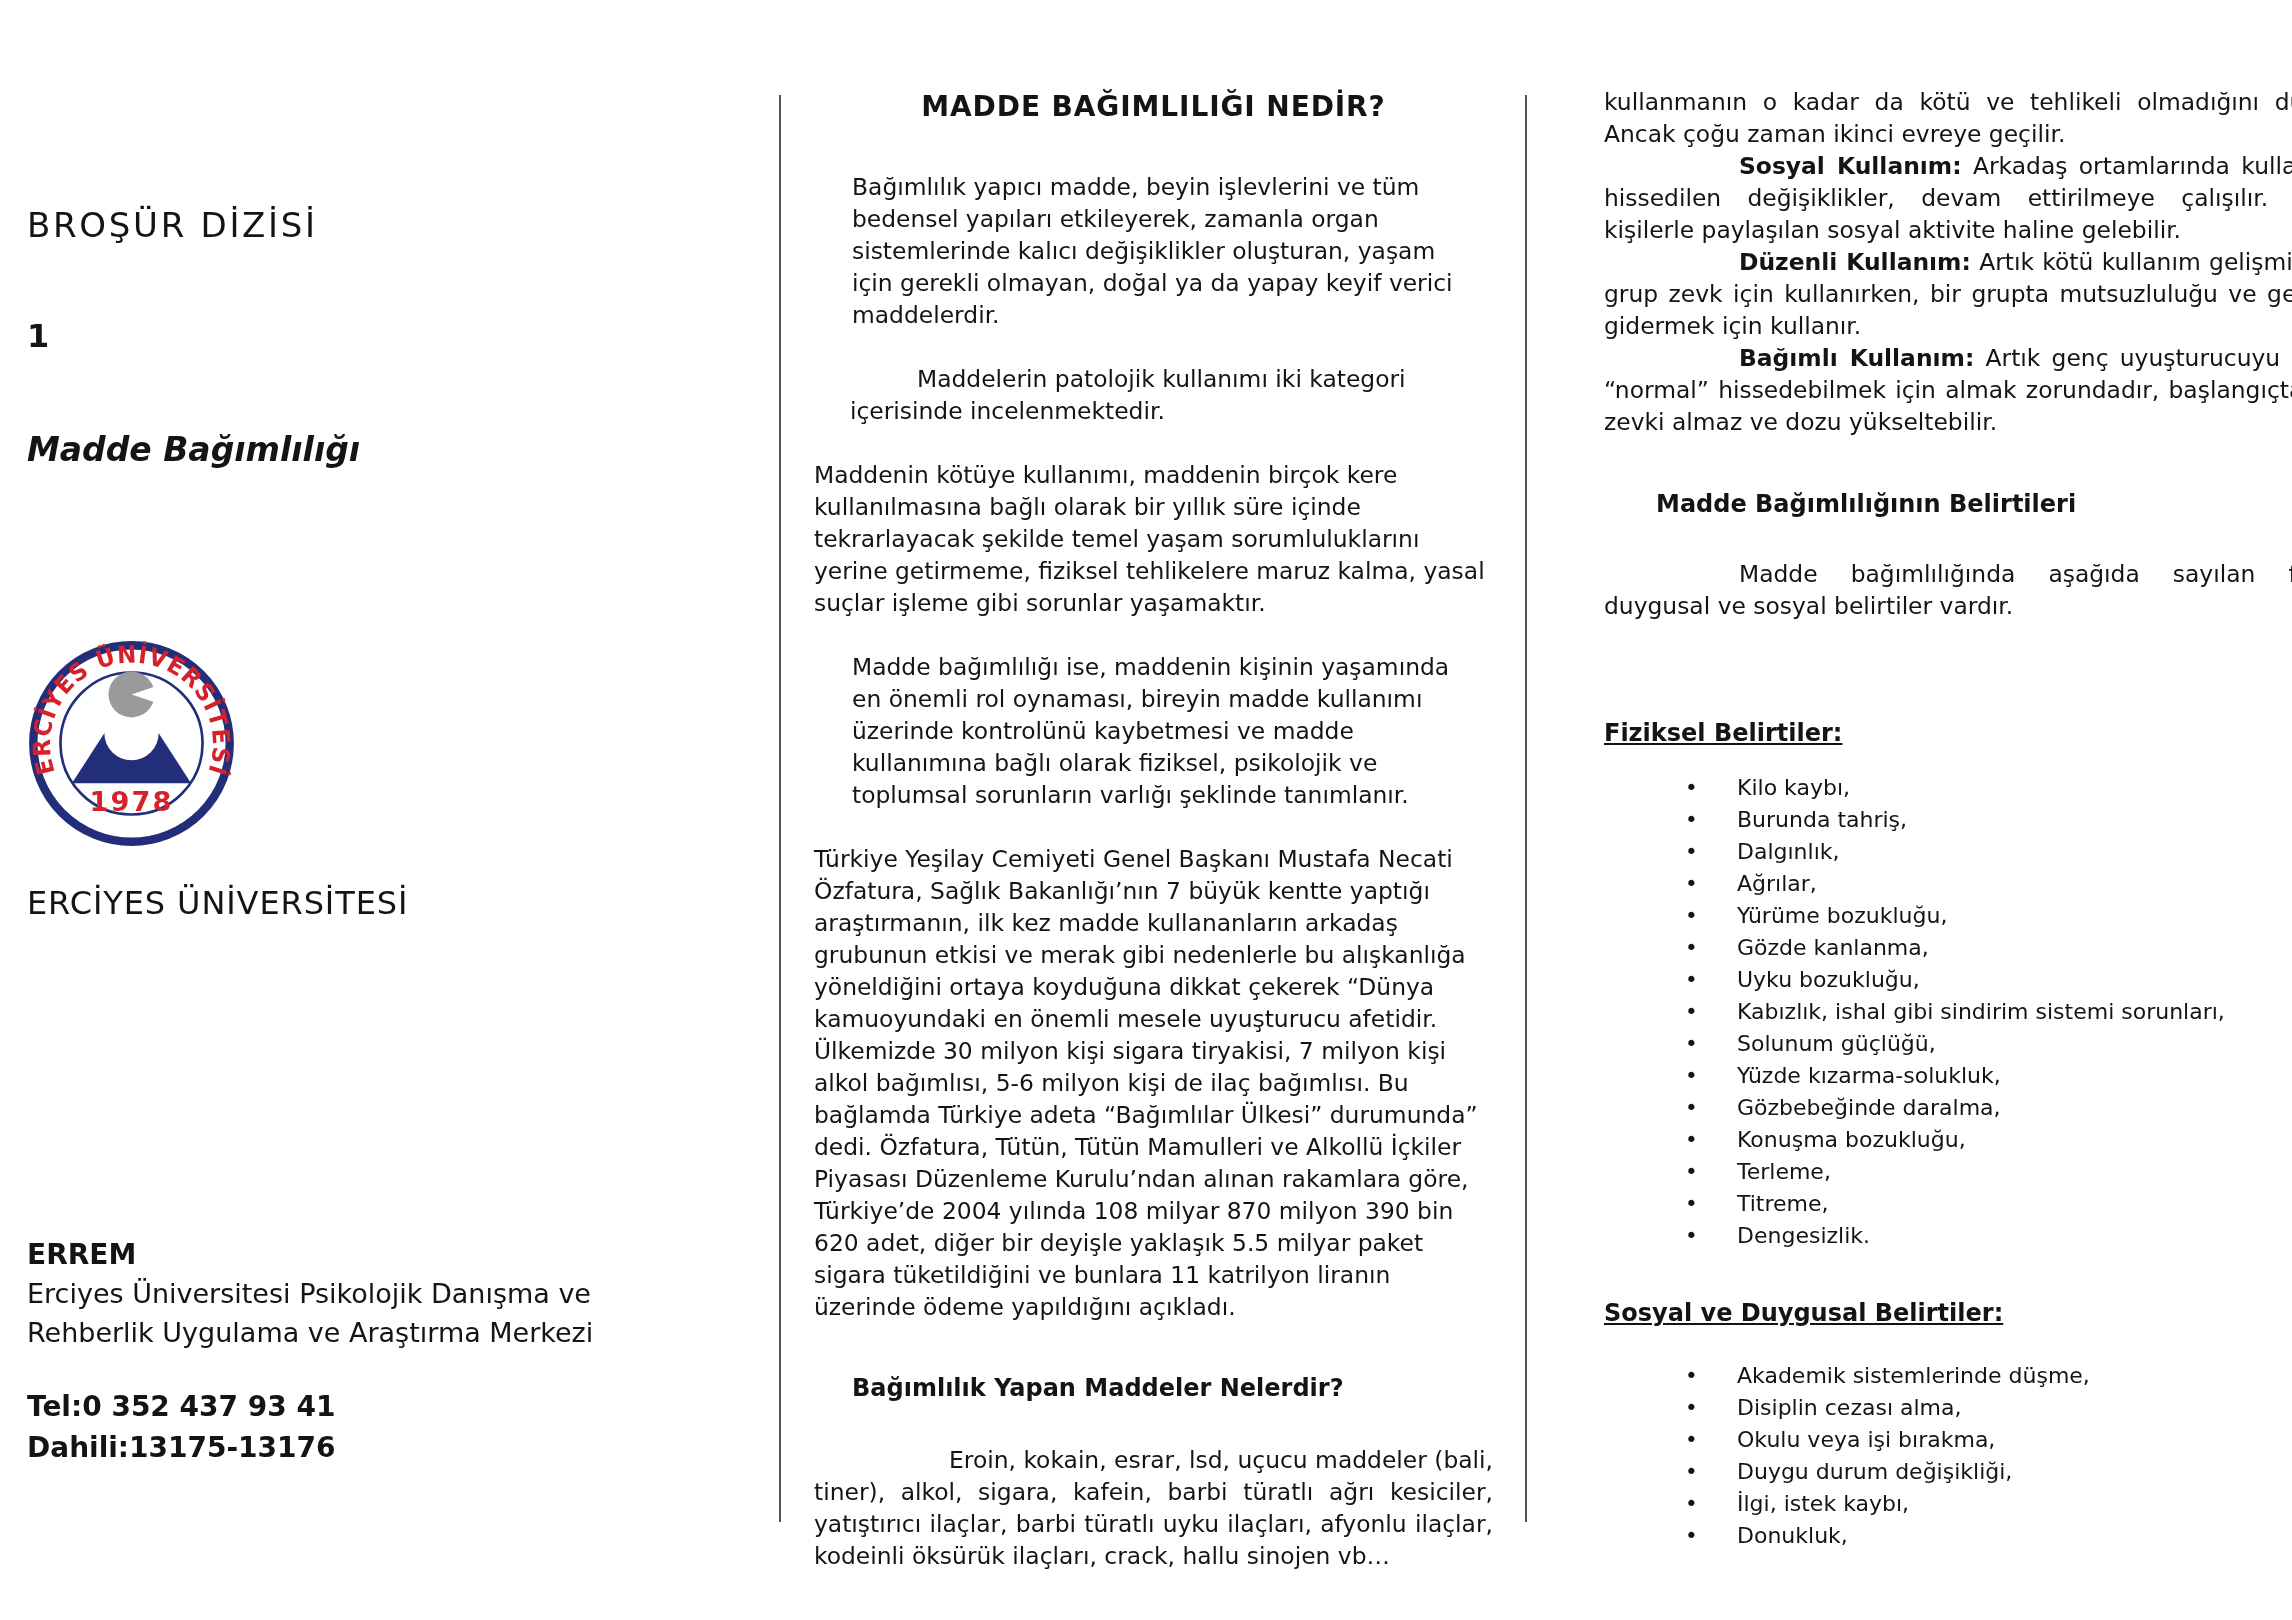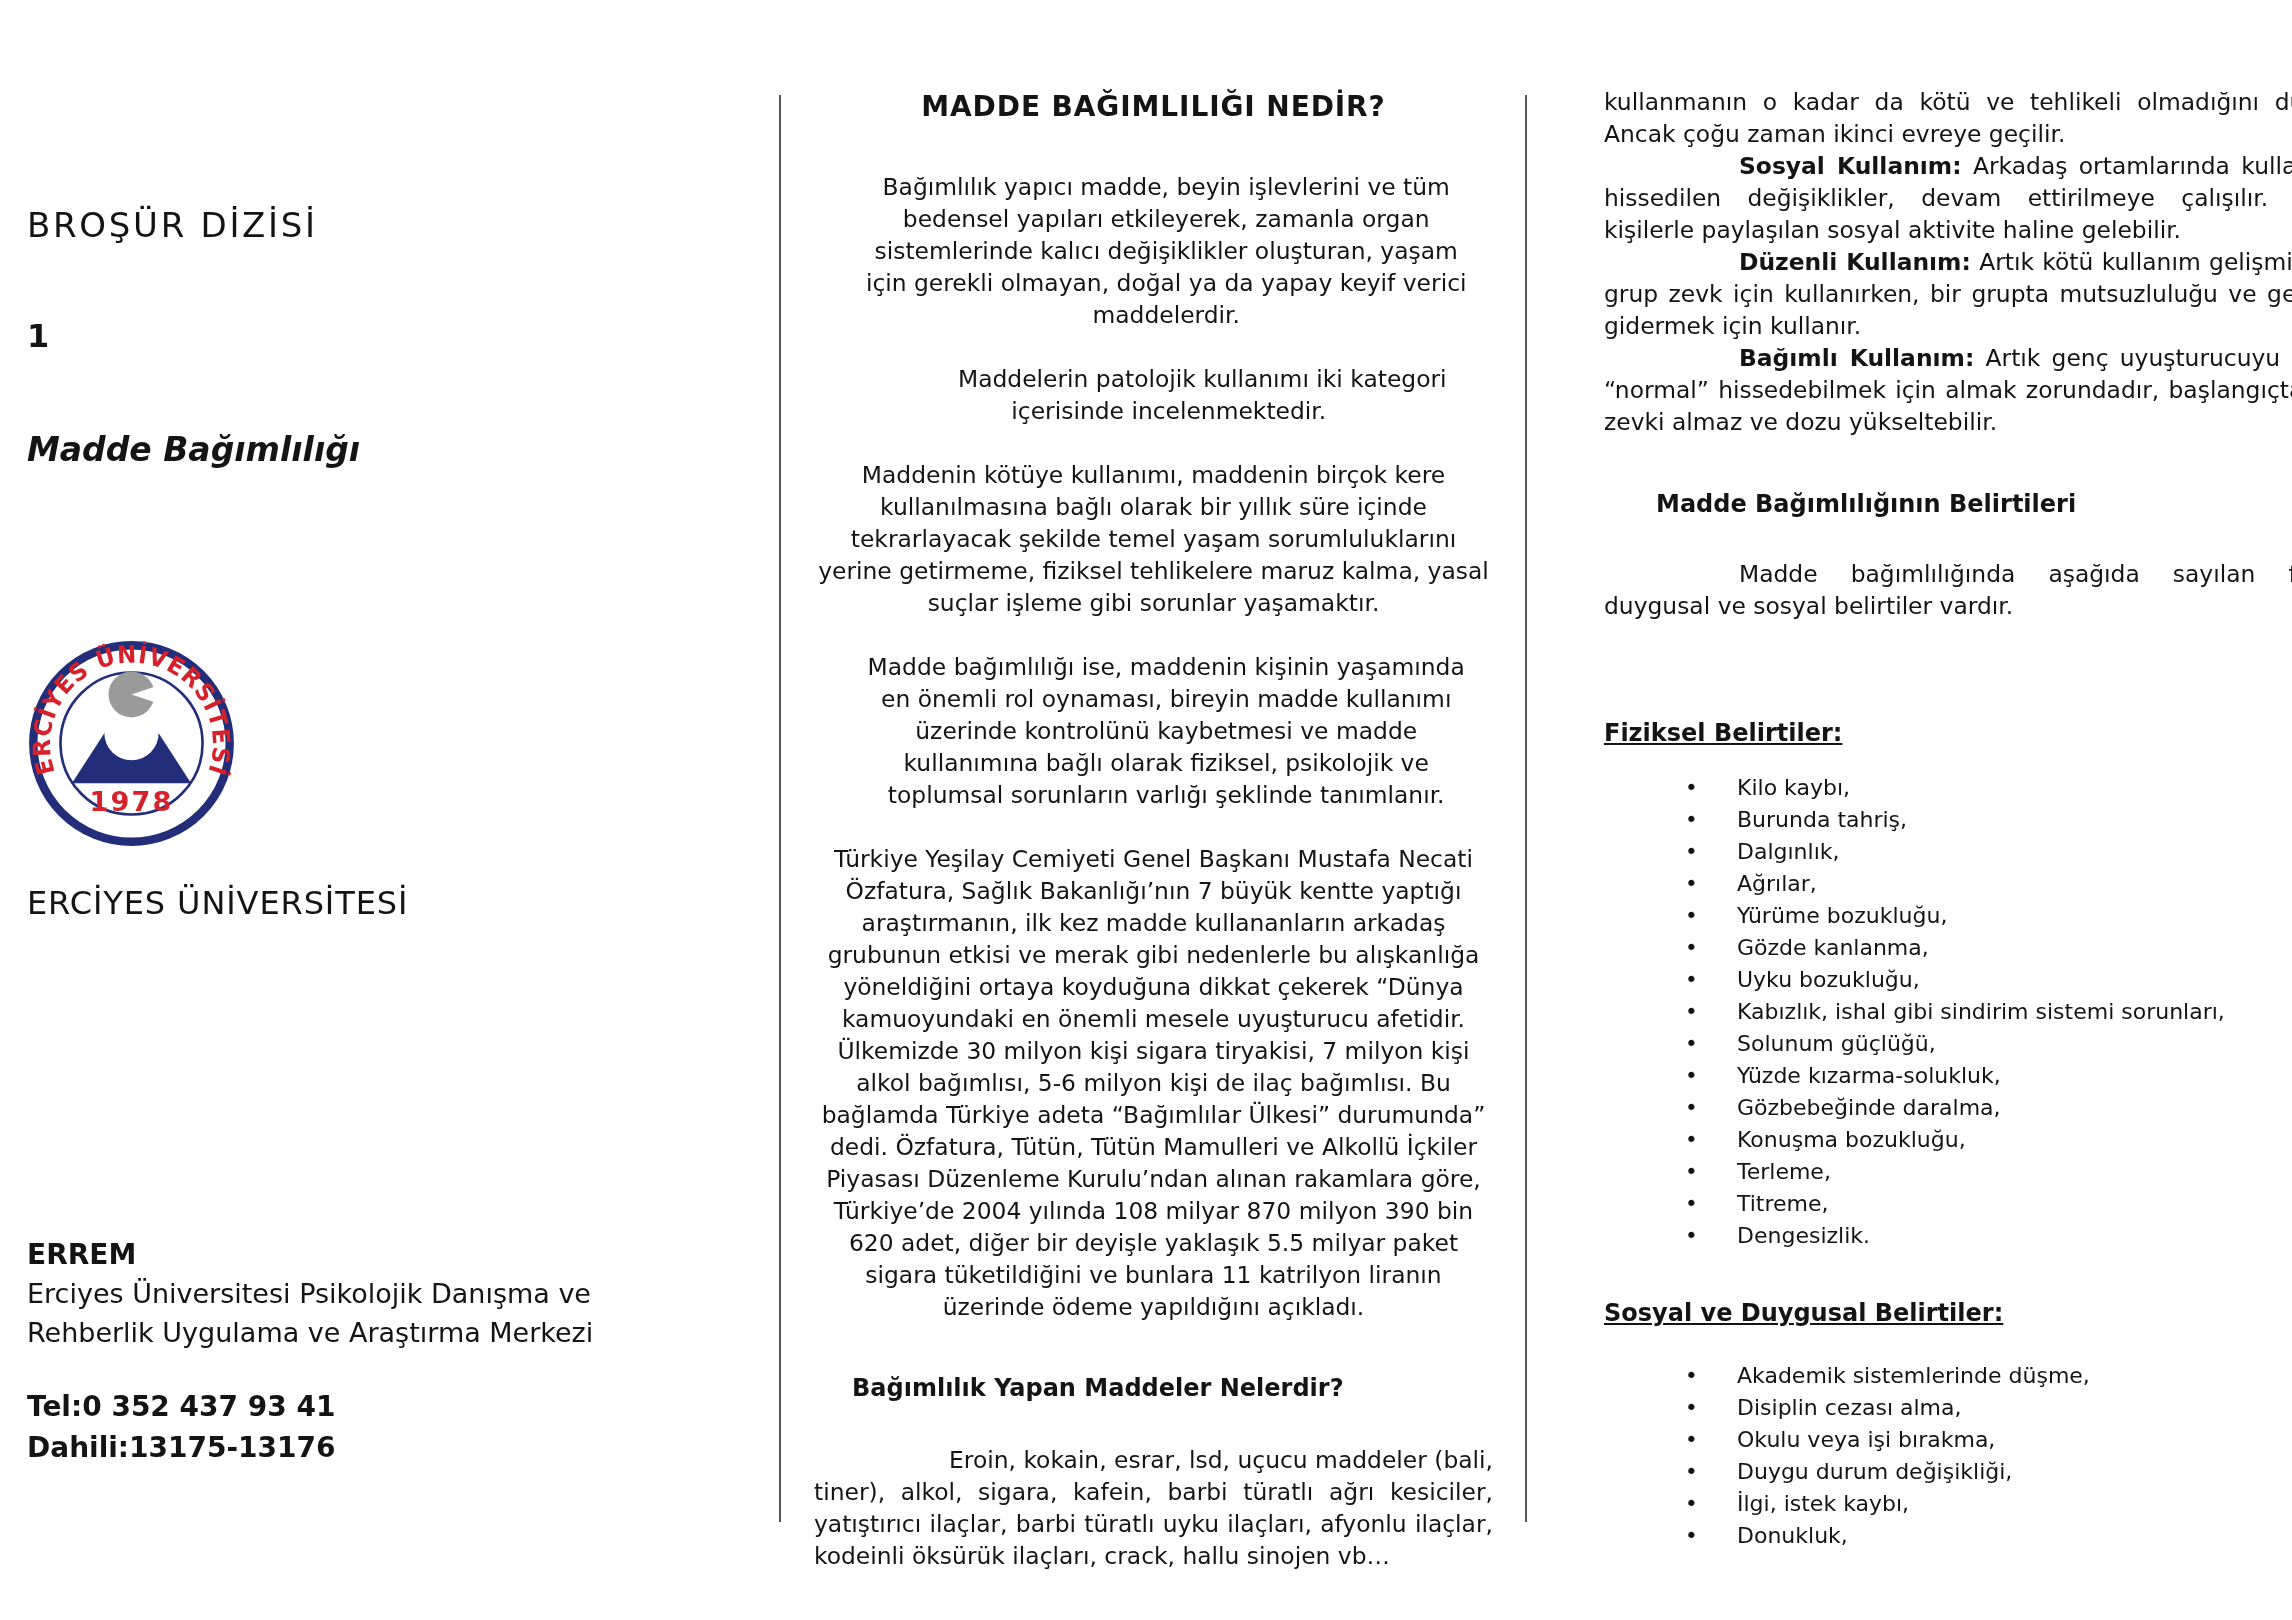--- a/index.html
+++ b/index.html
@@ -30,21 +30,21 @@
 
   
   .col-mid{position:absolute;left:781px;top:0;width:743px;height:1620px;
     padding:88px 31px 0 33px;box-sizing:border-box;font-size:23.4px;line-height:32px;}
   .col-right{position:absolute;left:1527px;top:0;width:916px;height:1620px;
     padding:86px 67px 0 77px;box-sizing:border-box;font-size:23.4px;line-height:32px;}
 
   .mid-heading{text-align:center;font-weight:bold;font-size:28px;line-height:38px;letter-spacing:0.9px;}
 
   .para{margin:32px 0 0 0;}
-  .al-left{text-align:center;}
+  .al-left{text-align:left;}
   .al-justify{text-align:justify;}
   .ind-none{}
   .ind-block{margin-left:38px;margin-right:12.6px;}
   .ind-block-first{margin-left:36px;margin-right:5.4px;text-indent:67px;}
   .ind-first{text-indent:135px;}
 
   [data-name="intro-paragraphs"] .para:first-child{margin-top:45px;}
   .substances-heading{font-weight:bold;margin:49px 0 0 38px;font-size:24px;}
   [data-name="substances-paragraphs"] .para{margin-top:40px;}
 

